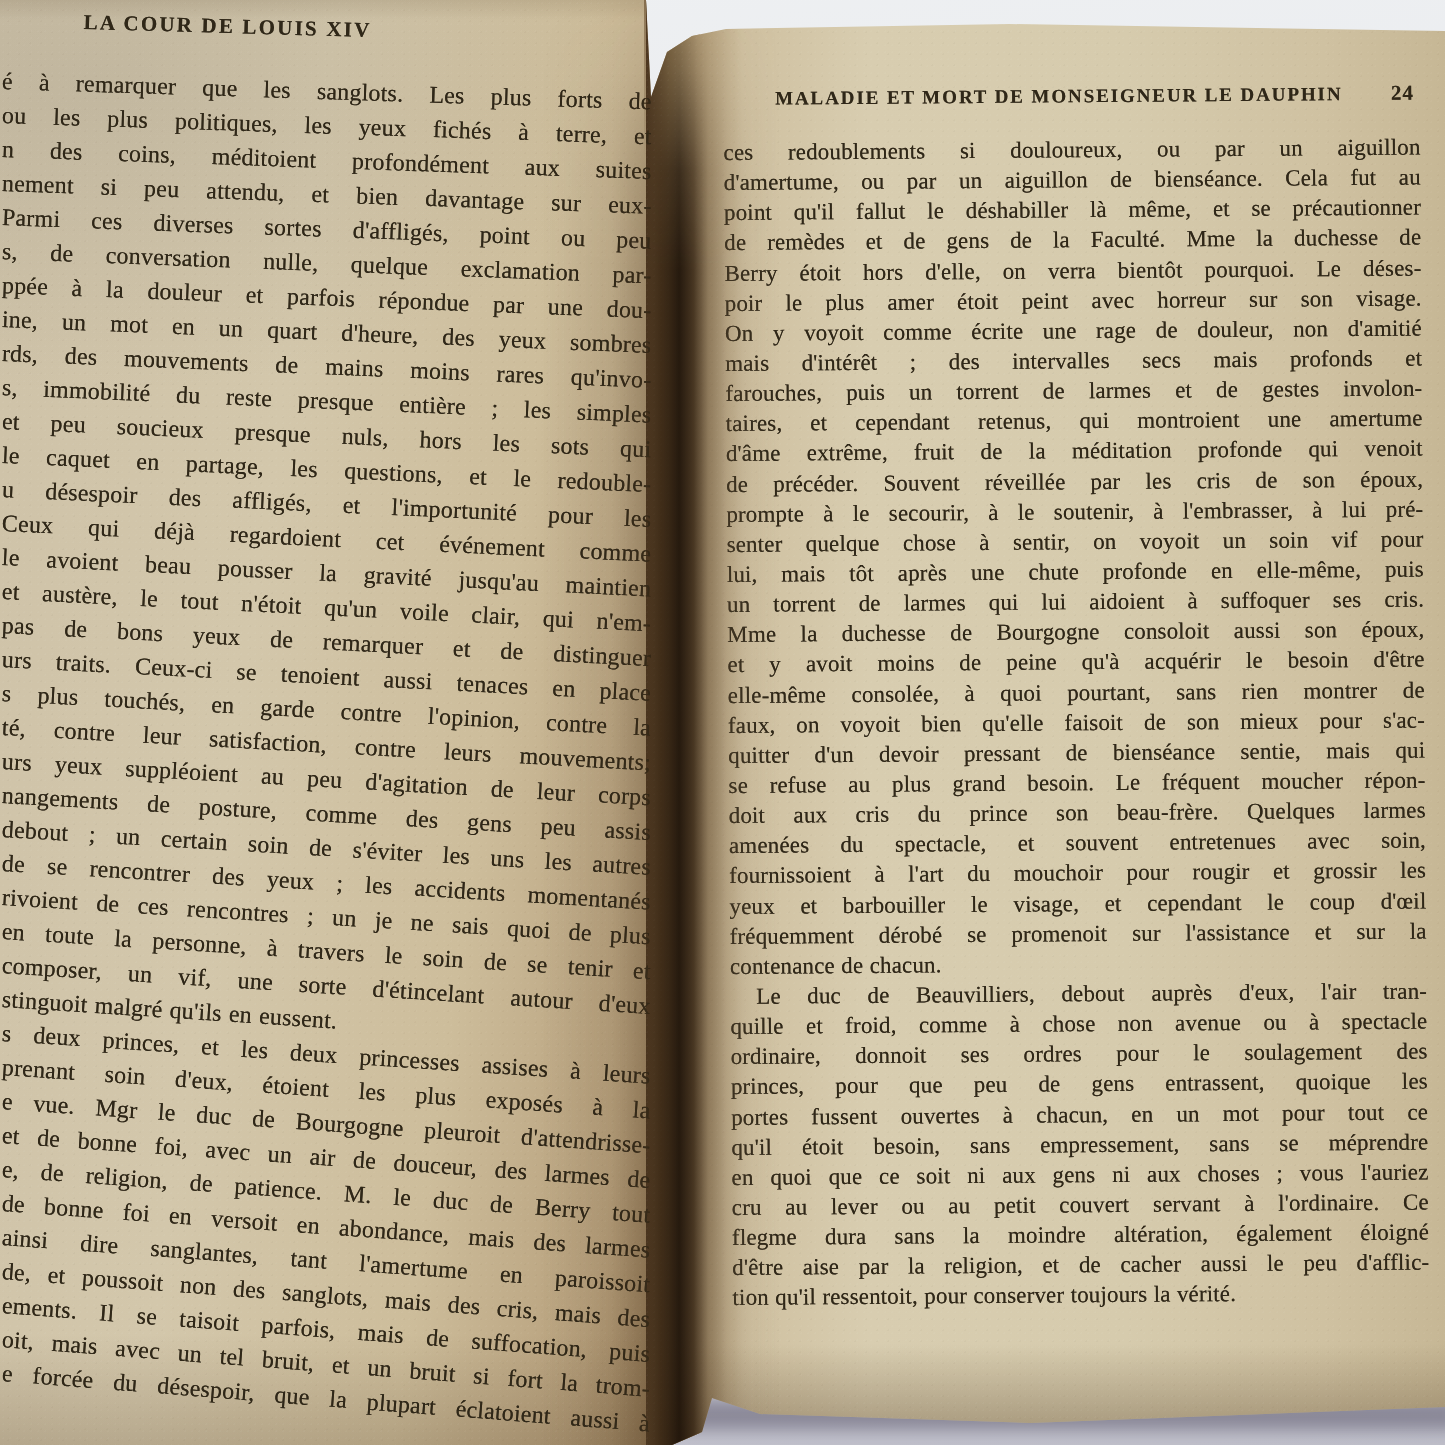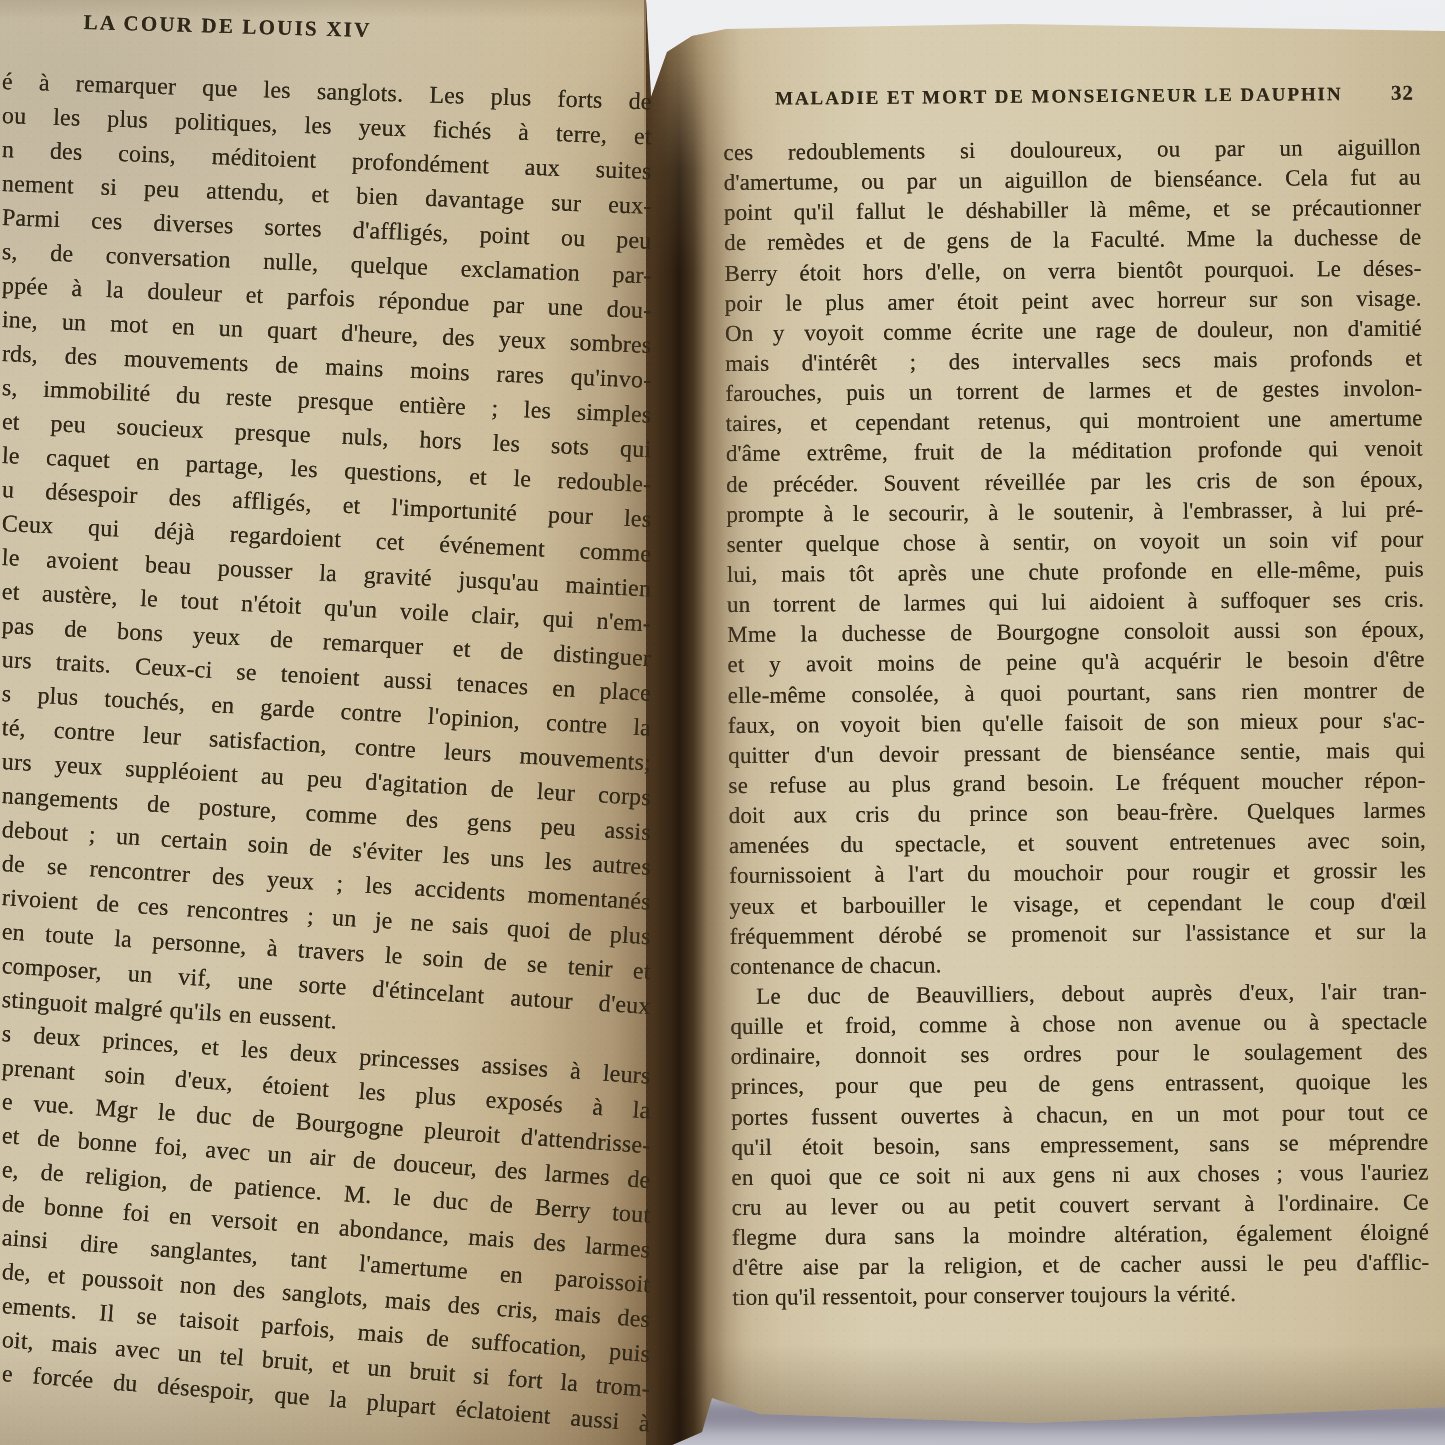--- a/index.html
+++ b/index.html
@@ -110,21 +110,21 @@
       <div class="lline" style="transform: rotate(4.18deg);">ainsi dire sanglantes, tant l'amertume en paroissoit</div>
       <div class="lline" style="transform: rotate(4.25deg);">de, et poussoit non des sanglots, mais des cris, mais des</div>
       <div class="lline" style="transform: rotate(4.32deg);">ements. Il se taisoit parfois, mais de suffocation, puis</div>
       <div class="lline" style="transform: rotate(4.39deg);">oit, mais avec un tel bruit, et un bruit si fort la trom-</div>
       <div class="lline" style="transform: rotate(4.46deg);">e forcée du désespoir, que la plupart éclatoient aussi à</div>
     </div>
 
   <div class="right-rotor">
     <div class="right-head">
       <span class="title">MALADIE ET MORT DE MONSEIGNEUR LE DAUPHIN</span>
-      <span class="pagenum">32</span>
+      <span class="pagenum">24</span>
     </div>
     <div class="right-lines">
         <div class="rline">ces redoublements si douloureux, ou par un aiguillon</div>
         <div class="rline">d'amertume, ou par un aiguillon de bienséance. Cela fut au</div>
         <div class="rline">point qu'il fallut le déshabiller là même, et se précautionner</div>
         <div class="rline">de remèdes et de gens de la Faculté. Mme la duchesse de</div>
         <div class="rline">Berry étoit hors d'elle, on verra bientôt pourquoi. Le déses-</div>
         <div class="rline">poir le plus amer étoit peint avec horreur sur son visage.</div>
         <div class="rline">On y voyoit comme écrite une rage de douleur, non d'amitié</div>
         <div class="rline">mais d'intérêt ; des intervalles secs mais profonds et</div>

